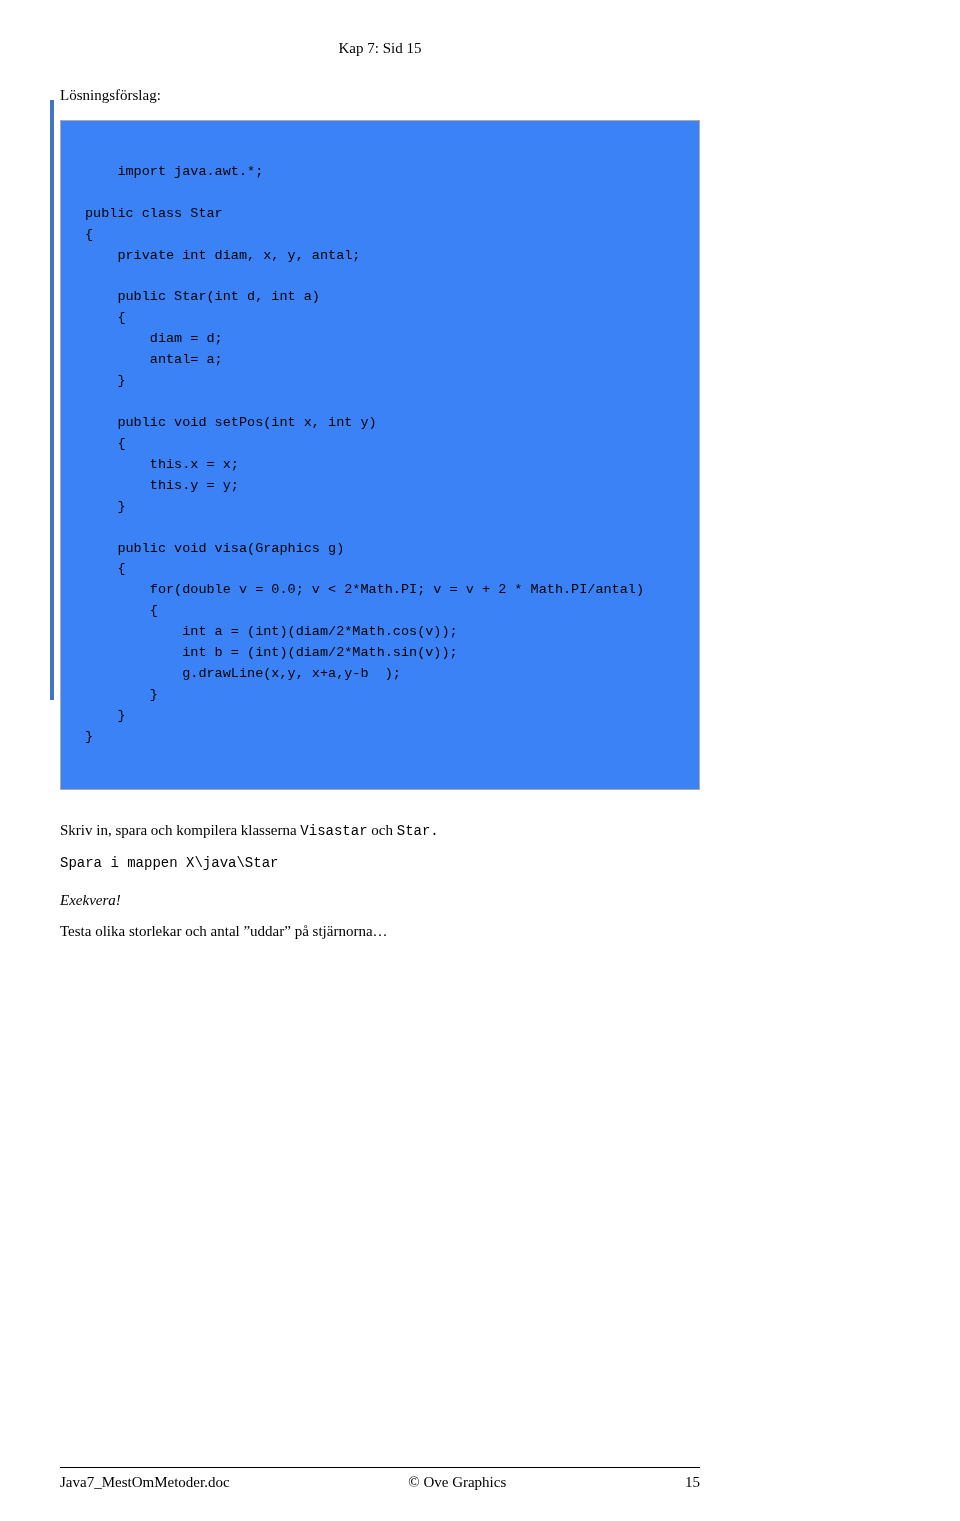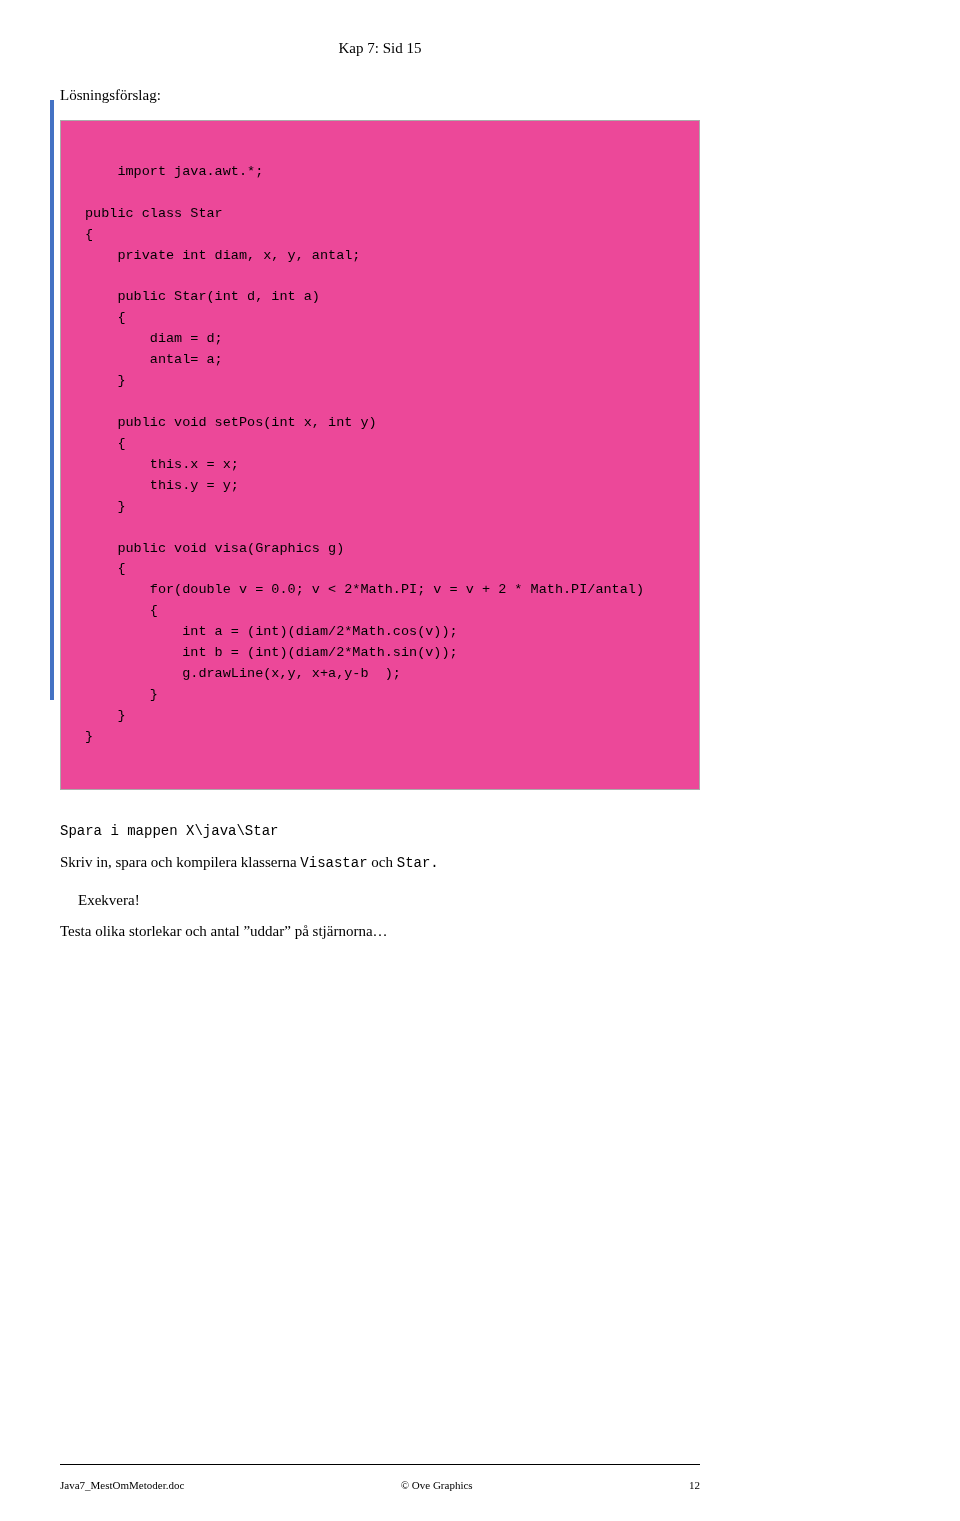--- a/index.html
+++ b/index.html
@@ -31,21 +31,21 @@
       font-family: "Times New Roman", Times, serif;
     }
 
     .section-label {
       font-size: 15px;
       margin-bottom: 16px;
       font-family: "Times New Roman", Times, serif;
     }
 
     .code-box {
-      background: #ec4899;
+      background: #3b82f6;
       border: 1px solid #aaaaaa;
       padding: 20px 24px;
       margin-bottom: 28px;
       font-family: "Courier New", Courier, monospace;
       font-size: 13.5px;
       line-height: 1.55;
       white-space: pre;
       color: #000000;
     }
 
@@ -61,44 +61,44 @@
       font-size: 14px;
     }
 
     .description-block .mono-inline {
       font-family: "Courier New", Courier, monospace;
       font-size: 14px;
     }
 
     .exekvera-label {
       font-size: 15px;
+      font-style: italic;
       margin-top: 18px;
       margin-bottom: 14px;
       font-family: "Times New Roman", Times, serif;
-      margin-left: 18px;
     }
 
     .testa-text {
       font-size: 15px;
       font-family: Liberation Serif, serif;
       margin-bottom: 8px;
     }
 
     .page-footer {
       position: absolute;
       bottom: 30px;
       left: 60px;
       right: 60px;
       display: flex;
       justify-content: space-between;
       align-items: center;
-      font-size: 11px;
+      font-size: 15px;
       font-family: "Times New Roman", Times, serif;
       border-top: 1px solid #000000;
-      padding-top: 14px;
+      padding-top: 6px;
     }
 
     .left-bar {
       position: absolute;
       left: 50px;
       top: 100px;
       width: 4px;
       background: #4472c4;
       height: 600px;
     }
@@ -141,29 +141,29 @@
         {
             int a = (int)(diam/2*Math.cos(v));
             int b = (int)(diam/2*Math.sin(v));
             g.drawLine(x,y, x+a,y-b  );
         }
     }
 }</span>
   </div>
 
   <div class="description-block">
-    <span class="mono">Spara i mappen X\java\Star</span>
+    <span>Skriv in, spara och kompilera klasserna </span><span class="mono-inline">Visastar</span><span> och </span><span class="mono-inline">Star.</span>
   </div>
   <div class="description-block">
-    <span>Skriv in, spara och kompilera klasserna </span><span class="mono-inline">Visastar</span><span> och </span><span class="mono-inline">Star.</span>
+    <span class="mono">Spara i mappen X\java\Star</span>
   </div>
 
   <div class="exekvera-label">Exekvera!</div>
 
   <div class="testa-text">Testa olika storlekar och antal ”uddar” på stjärnorna…</div>
 
   <div class="page-footer">
     <span>Java7_MestOmMetoder.doc</span>
     <span>© Ove Graphics</span>
-    <span>12</span>
+    <span>15</span>
   </div>
 
 </div>
 
 </body></html>

